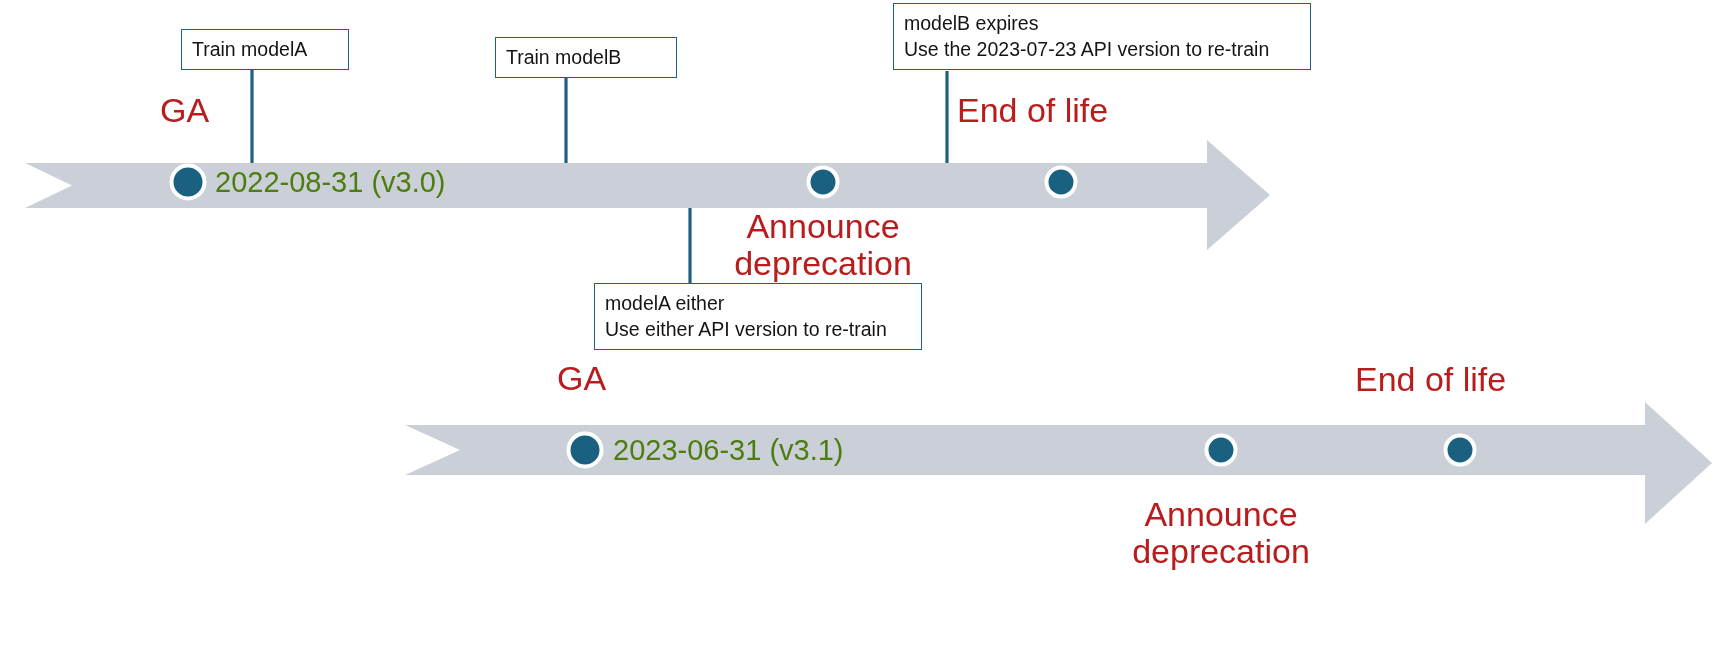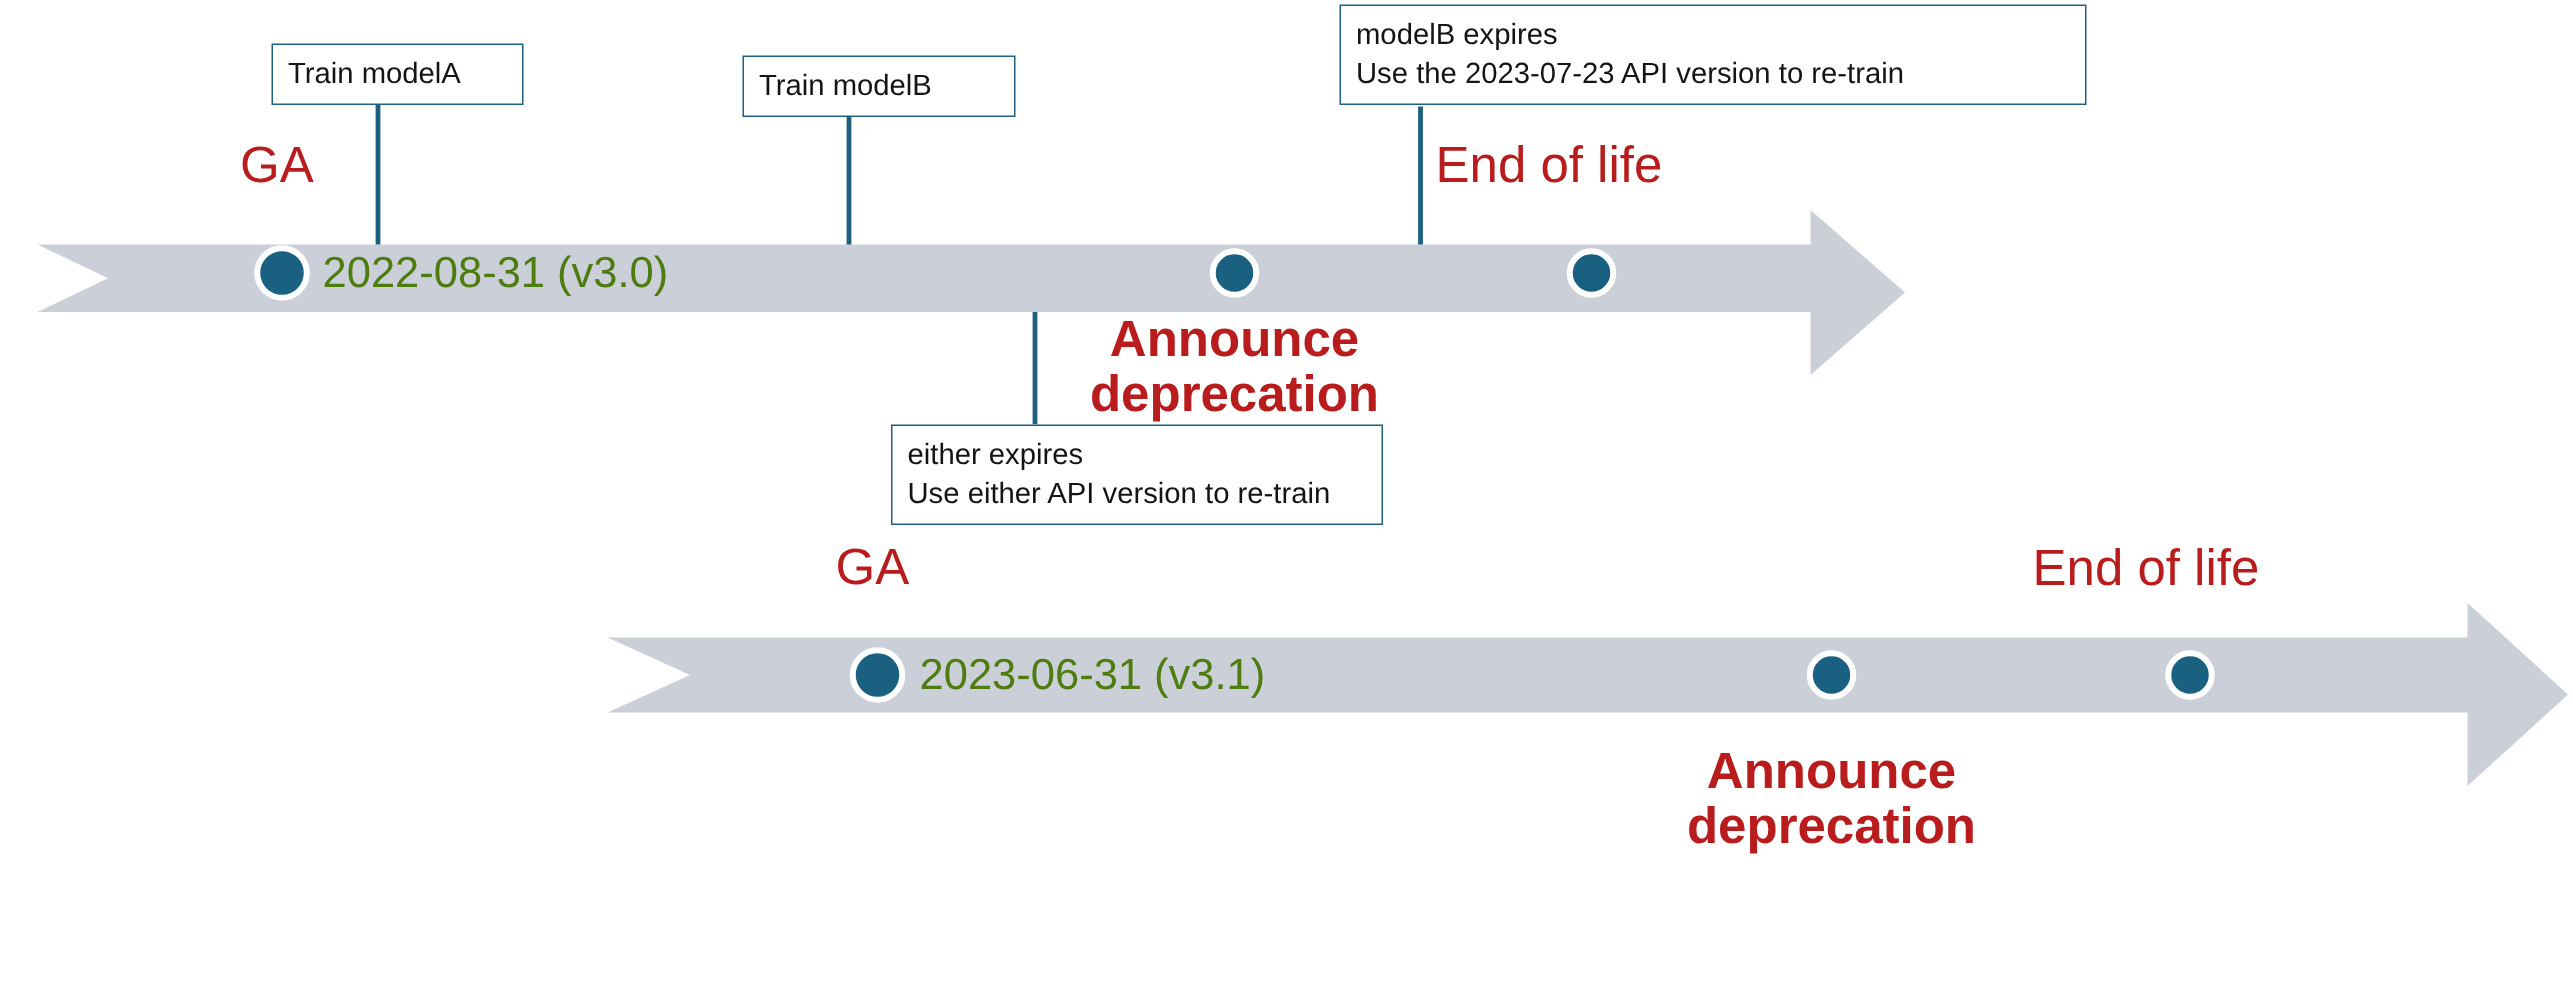--- a/index.html
+++ b/index.html
@@ -26,21 +26,21 @@
   }
   .callout .line{display:block;}
 
   .bigLabel{
     position:absolute;
     font-size:34px;
     line-height:37px;
     color:#b91c1c;
     white-space:nowrap;
   }
-  .bigLabel.center{text-align:center;font-weight:bold;}
+  .bigLabel.center{text-align:center;}
 
   .railLabel{
     position:absolute;
     font-size:29px;
     line-height:34px;
     color:#4d7c0f;
     white-space:nowrap;
   }
 </style>
 </head>
@@ -69,27 +69,27 @@
   </svg>
 
   <div class="callout" style="left:181px; top:29px; width:168px;">
     <span class="line">Train modelA</span>
   </div>
 
   <div class="callout" style="left:495px; top:37px; width:182px;">
     <span class="line">Train modelB</span>
   </div>
 
-  <div class="callout" style="left:893px; top:3px; width:498px;">
+  <div class="callout" style="left:893px; top:3px; width:418px;">
     <span class="line">modelB expires</span>
     <span class="line">Use the 2023-07-23 API version to re-train</span>
   </div>
 
   <div class="callout" style="left:594px; top:283px; width:328px;">
-    <span class="line">either expires</span>
+    <span class="line">modelA either</span>
     <span class="line">Use either API version to re-train</span>
   </div>
 
   <div class="bigLabel" style="left:160px; top:92px;">GA</div>
 
   <div class="railLabel" style="left:215px; top:165px;">2022-08-31 (v3.0)</div>
 
   <div class="bigLabel center" style="left:693px; top:208px; width:260px;">
     <span class="line">Announce</span><br>
     <span class="line">deprecation</span>

